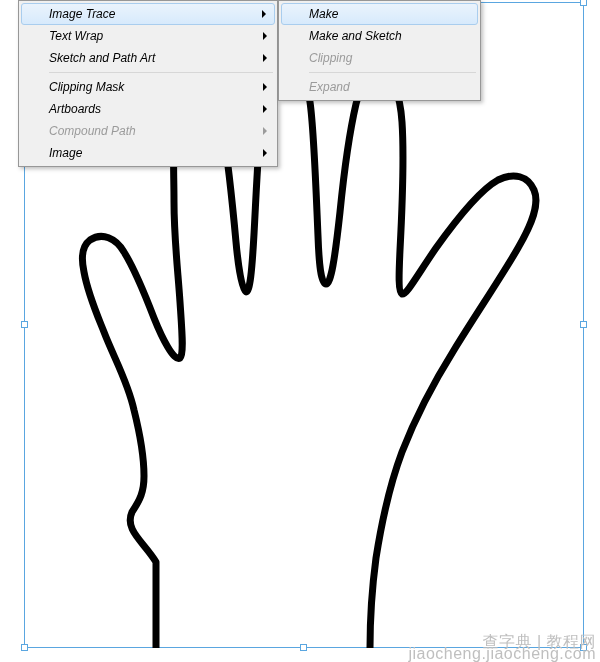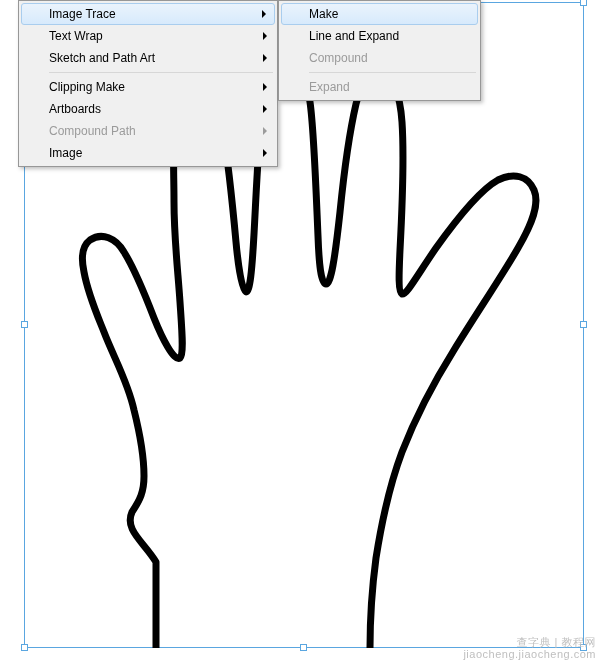--- a/index.html
+++ b/index.html
@@ -47,20 +47,21 @@
   }
 
   
   .menu {
     position: absolute;
     background: #f0f0f0;
     border: 1px solid #979797;
     box-shadow: 2px 2px 4px rgba(0,0,0,0.25);
     padding: 2px;
     z-index: 10;
+    font-style: italic;
   }
   .menu .item {
     display: flex;
     align-items: center;
     height: 22px;
     padding: 0 22px 0 28px;
     position: relative;
     white-space: nowrap;
     cursor: default;
   }
@@ -92,21 +93,21 @@
   .menu .item.disabled .arrow { border-left-color: #9b9b9b; }
 
   #menu-main { left: 18px; top: 0; width: 260px; }
   #menu-sub  { left: 278px; top: 0; width: 203px; }
 
   
   .footer {
     position: absolute;
     right: 4px;
     bottom: 2px;
-    font-size: 11px;
+    font-size: 16px;
     color: #bfbfbf;
     letter-spacing: 0.5px;
     pointer-events: none;
     text-align: right;
     line-height: 12px;
   }
 </style>
 </head>
 <body>
 
@@ -172,21 +173,21 @@
   <div class="item">
     <span>Text Wrap</span>
     <span class="arrow"></span>
   </div>
   <div class="item">
     <span>Sketch and Path Art</span>
     <span class="arrow"></span>
   </div>
   <div class="sep"></div>
   <div class="item">
-    <span>Clipping Make</span>
+    <span>Clipping Mask</span>
     <span class="arrow"></span>
   </div>
   <div class="item">
     <span>Artboards</span>
     <span class="arrow"></span>
   </div>
   <div class="item disabled">
     <span>Compound Path</span>
     <span class="arrow"></span>
   </div>
@@ -194,24 +195,24 @@
     <span>Image</span>
     <span class="arrow"></span>
   </div>
 </div>
 
 <div id="menu-sub" class="menu">
   <div class="item hover">
     <span>Make</span>
   </div>
   <div class="item">
-    <span>Line and Expand</span>
+    <span>Make and Sketch</span>
   </div>
   <div class="item disabled">
-    <span>Compound</span>
+    <span>Clipping</span>
   </div>
   <div class="sep"></div>
   <div class="item disabled">
     <span>Expand</span>
   </div>
 </div>
 
 <div class="footer">
   <div>查字典 | 教程网</div>
   <div>jiaocheng.jiaocheng.com</div>

